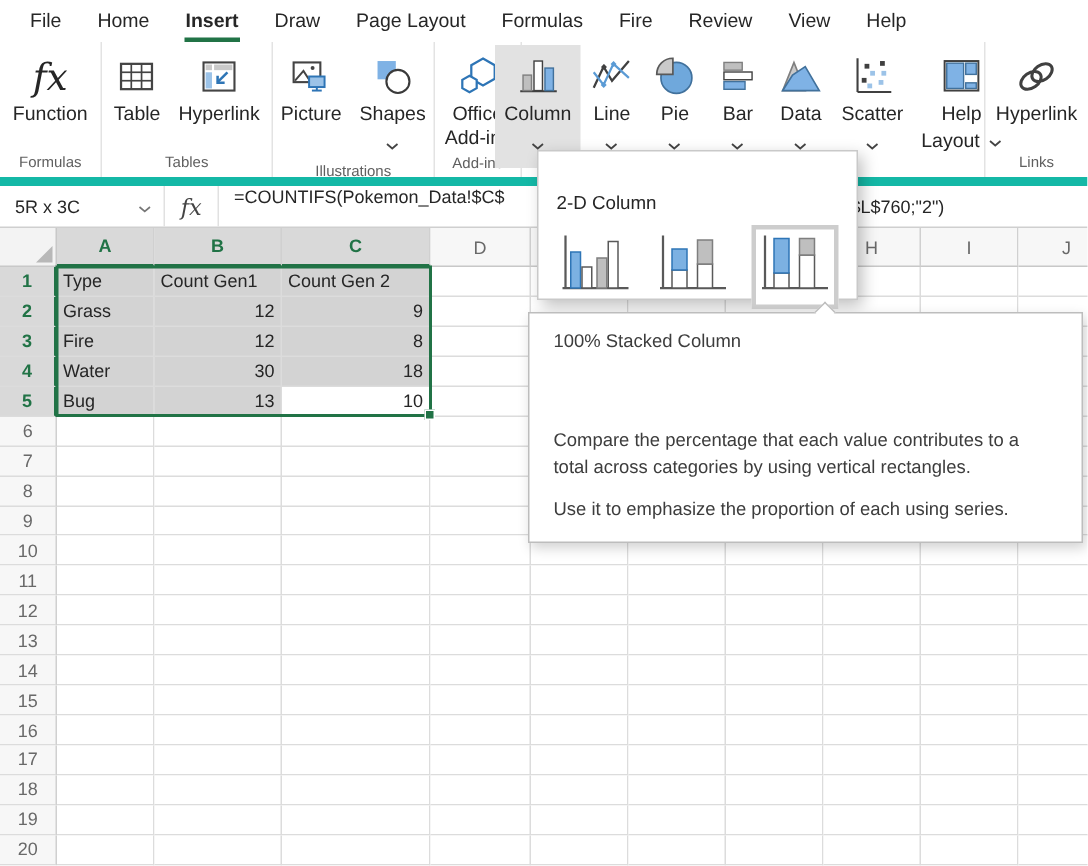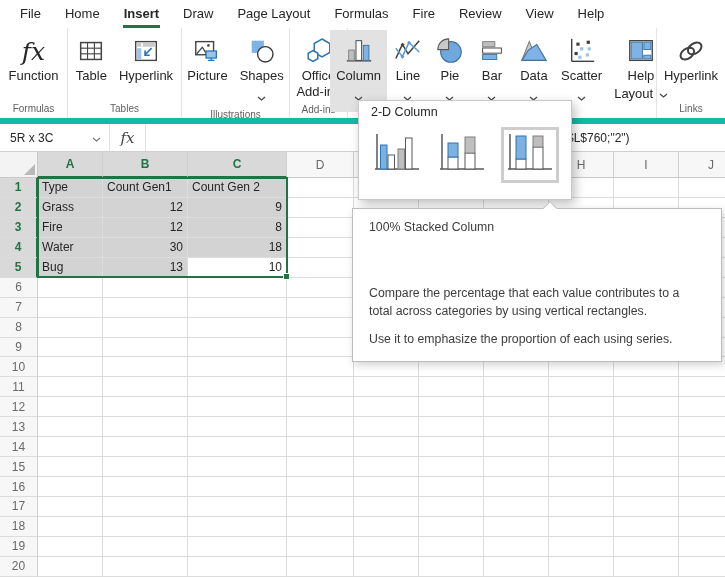--- a/index.html
+++ b/index.html
@@ -43,21 +43,21 @@
   .grid-row { display:flex; height:19.95px; }
   .row-hdr { width:38px; border-right:1px solid #d0d0d0; border-bottom:1px solid #dcdcdc; background:#f7f7f7; color:#696969; font-size:12px; display:flex; align-items:center; justify-content:center; }
   .row-hdr.sel { background:#d9d9d9; color:#217346; font-weight:700; border-right:2px solid #217346; }
   .cell { border-right:1px solid #dcdcdc; border-bottom:1px solid #dcdcdc; font-size:12px; padding:0 4px; display:flex; align-items:center; background:#fff; overflow:hidden; white-space:nowrap; }
   .cell.selfill { background:#d3d3d3; }
   .cell.num { justify-content:flex-end; }
   .sel-box { position:absolute; left:37px; top:25px; width:251px; height:101px; border:2px solid #217346; pointer-events:none; }
   .sel-handle { position:absolute; left:283px; top:121px; width:7px; height:7px; background:#217346; border:1px solid #fff; }
 
   
-  .dropdown { position:absolute; left:358px; top:100px; width:214px; height:100px; background:#fff; border:1px solid #c9c9c9; box-shadow:3px 4px 10px rgba(0,0,0,0.25); z-index:20; padding:4px 12px 0; }
+  .dropdown { position:absolute; left:358px; top:100px; width:214px; height:100px; background:#fff; border:1px solid #c9c9c9; box-shadow:3px 4px 10px rgba(0,0,0,0.25); z-index:20; padding:27px 12px 0; }
   .dd-title { font-size:12.5px; color:#262626; }
   .dd-options { display:flex; align-items:center; gap:13px; margin-top:8px; }
   .dd-opt { width:54px; height:48px; display:flex; align-items:center; justify-content:center; }
   .dd-opt.hover { border:3px solid #cdcdcd; width:60px; height:56px; background:#fff; }
 
   
   .tooltip { position:absolute; left:352px; top:208px; width:370px; background:#fff; border:1px solid #bdbdbd; box-shadow:2px 3px 8px rgba(0,0,0,0.18); z-index:30; padding:10px 16px 12px; font-size:12.3px; color:#3d3d3d; line-height:1.45; }
   .tt-caret { position:absolute; top:-6px; left:192px; width:10px; height:10px; background:#fff; border-left:1px solid #bdbdbd; border-top:1px solid #bdbdbd; transform:rotate(45deg); }
   .tt-title { margin-bottom:11px; }
   .tt-body  { margin-bottom:11px;margin-top:48px; }
@@ -312,20 +312,21 @@
   <div class="formula-bar">
     <div class="name-box">
       <span>5R x 3C</span>
       <span>
         <svg width="9" height="5" viewBox="0 0 9 5">
             <path d="M1 1 L4.5 4 L8 1" stroke="#777" fill="none" stroke-width="1.1"></path>
           </svg>
       </span>
     </div>
     <div class="fx-btn">fx</div>
+    <div class="formula-text">=COUNTIFS(Pokemon_Data!$C$</div>
     <div class="formula-right">$L$760;"2")</div>
   </div>
 
   <div class="sheet">
     <div class="col-headers" id="col-headers">
       <div class="corner"></div>
     <div class="col-hdr sel" style="width: 65px;">A</div>
         <div class="col-hdr sel" style="width: 85px;">B</div>
         <div class="col-hdr sel" style="width: 99px;">C</div>
         <div class="col-hdr" style="width: 67px;">D</div>

